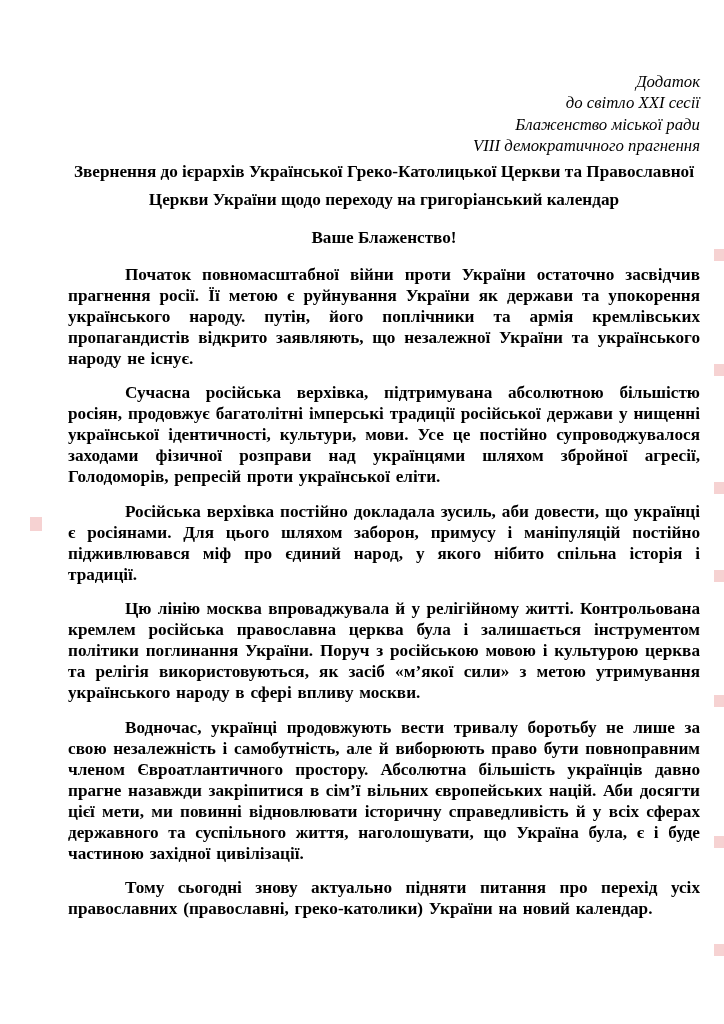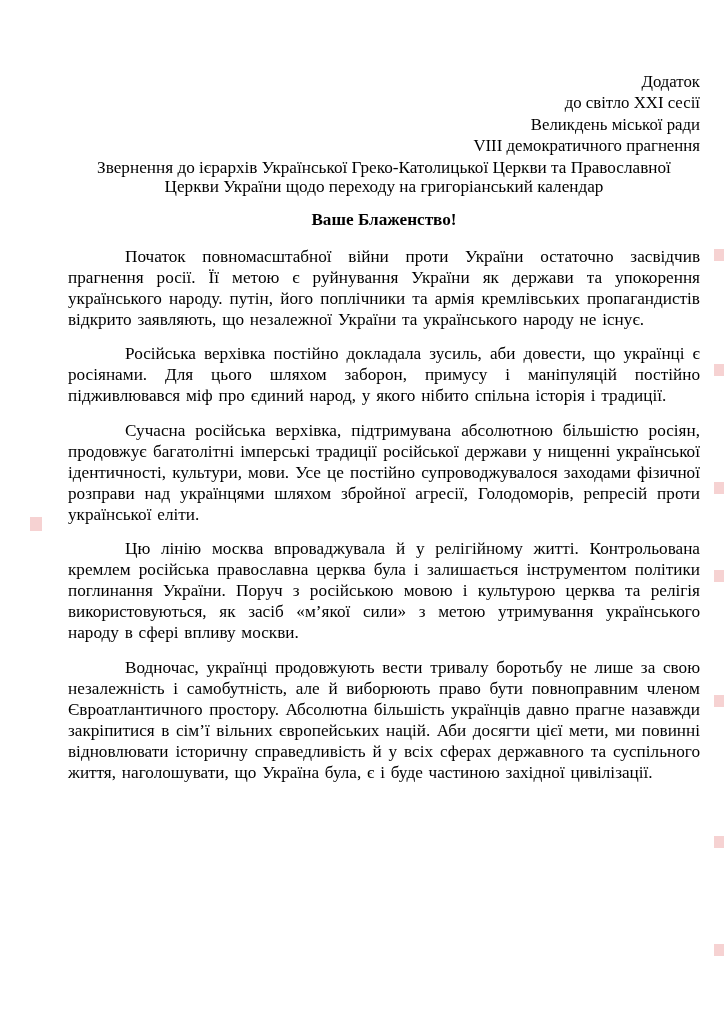--- a/index.html
+++ b/index.html
@@ -13,67 +13,70 @@
     font-family: "Liberation Serif", "DejaVu Serif", serif;
     box-sizing: border-box;
     padding: 71px 24px 0 68px;
     overflow: hidden;
   }
   .header-block {
     text-align: right;
     font-size: 16.8px;
     line-height: 21.4px;
     margin: 0 0 1px 0;
+    font-style: italic;
   }
   .doc-title {
     font-size: 17.2px;
-    font-weight: normal;
+    font-weight: bold;
     text-align: center;
-    line-height: 19px;
+    line-height: 28px;
     margin: 0 0 13px 0;
   }
   .salutation {
     font-size: 17.2px;
     font-weight: bold;
     text-align: center;
     line-height: 21px;
     margin: 4px 0 16px 0;
   }
   .body-para {
     font-size: 17.2px;
     line-height: 21px;
     text-align: justify;
     text-indent: 57px;
     word-spacing: 1.5px;
     margin: 0 0 13.5px 0;
+    font-weight: bold;
   }
   .body-para.wide-indent { text-indent: 66px; }
   .annotation-mark { position: absolute; }
 </style>
 </head>
 <body>
 
 <div class="page">
 
   <div class="header-block">
     <div>Додаток</div>
     <div>до світло XXI сесії</div>
-    <div>Великдень міської ради</div>
+    <div>Блаженство міської ради</div>
     <div>VIII демократичного прагнення</div>
   </div>
 
   <div class="doc-title">Звернення до ієрархів Української Греко-Католицької Церкви та Православної Церкви України щодо переходу на григоріанський календар</div>
 
   <div class="salutation">Ваше Блаженство!</div>
 
   <p class="body-para">Початок повномасштабної війни проти України остаточно засвідчив прагнення росії. Її метою є руйнування України як держави та упокорення українського народу. путін, його поплічники та армія кремлівських пропагандистів відкрито заявляють, що незалежної України та українського народу не існує.</p>
+  <p class="body-para">Сучасна російська верхівка, підтримувана абсолютною більшістю росіян, продовжує багатолітні імперські традиції російської держави у нищенні української ідентичності, культури, мови. Усе це постійно супроводжувалося заходами фізичної розправи над українцями шляхом збройної агресії, Голодоморів, репресій проти української еліти.</p>
   <p class="body-para">Російська верхівка постійно докладала зусиль, аби довести, що українці є росіянами. Для цього шляхом заборон, примусу і маніпуляцій постійно підживлювався міф про єдиний народ, у якого нібито спільна історія і традиції.</p>
-  <p class="body-para">Сучасна російська верхівка, підтримувана абсолютною більшістю росіян, продовжує багатолітні імперські традиції російської держави у нищенні української ідентичності, культури, мови. Усе це постійно супроводжувалося заходами фізичної розправи над українцями шляхом збройної агресії, Голодоморів, репресій проти української еліти.</p>
   <p class="body-para">Цю лінію москва впроваджувала й у релігійному житті. Контрольована кремлем російська православна церква була і залишається інструментом політики поглинання України. Поруч з російською мовою і культурою церква та релігія використовуються, як засіб «м’якої сили» з метою утримування українського народу в сфері впливу москви.</p>
   <p class="body-para">Водночас, українці продовжують вести тривалу боротьбу не лише за свою незалежність і самобутність, але й виборюють право бути повноправним членом Євроатлантичного простору. Абсолютна більшість українців давно прагне назавжди закріпитися в сім’ї вільних європейських націй. Аби досягти цієї мети, ми повинні відновлювати історичну справедливість й у всіх сферах державного та суспільного життя, наголошувати, що Україна була, є і буде частиною західної цивілізації.</p>
+  <p class="body-para">Тому сьогодні знову актуально підняти питання про перехід усіх православних (православні, греко-католики) України на новий календар.</p>
 
 <div class="annotation-mark" style="left: 714px; top: 249px; width: 10px; height: 12px; background: rgb(246, 210, 210);"></div>
     <div class="annotation-mark" style="left: 714px; top: 364px; width: 10px; height: 12px; background: rgb(246, 210, 210);"></div>
     <div class="annotation-mark" style="left: 714px; top: 482px; width: 10px; height: 12px; background: rgb(246, 210, 210);"></div>
     <div class="annotation-mark" style="left: 30px; top: 517px; width: 12px; height: 14px; background: rgb(246, 210, 210);"></div>
     <div class="annotation-mark" style="left: 714px; top: 570px; width: 10px; height: 12px; background: rgb(246, 210, 210);"></div>
     <div class="annotation-mark" style="left: 714px; top: 695px; width: 10px; height: 12px; background: rgb(246, 210, 210);"></div>
     <div class="annotation-mark" style="left: 714px; top: 836px; width: 10px; height: 12px; background: rgb(246, 210, 210);"></div>
     <div class="annotation-mark" style="left: 714px; top: 944px; width: 10px; height: 12px; background: rgb(246, 210, 210);"></div>
   </div>

